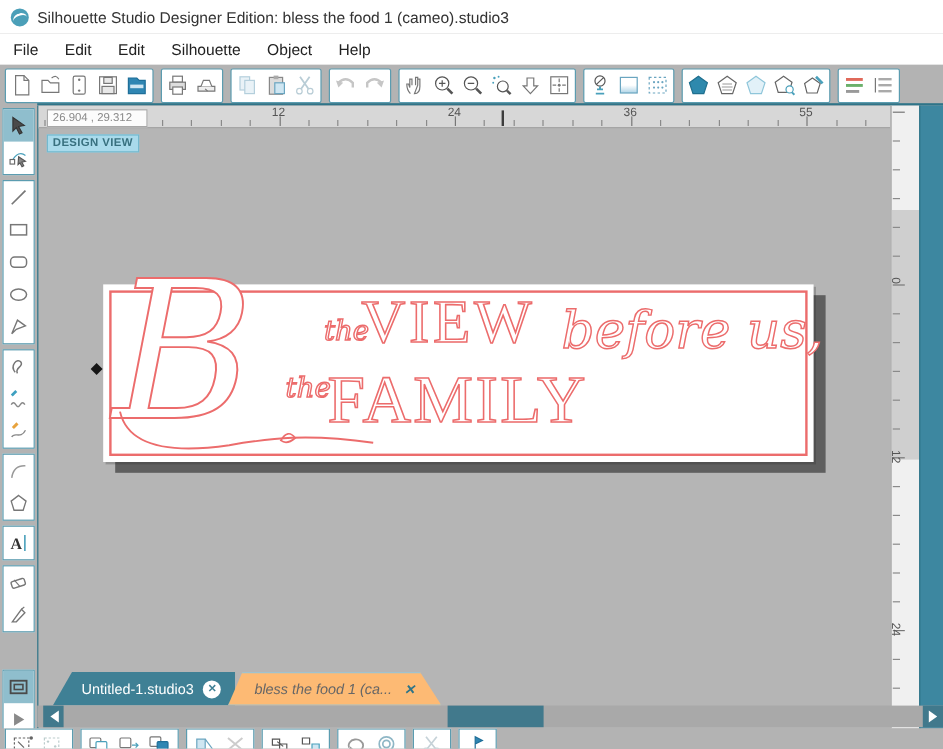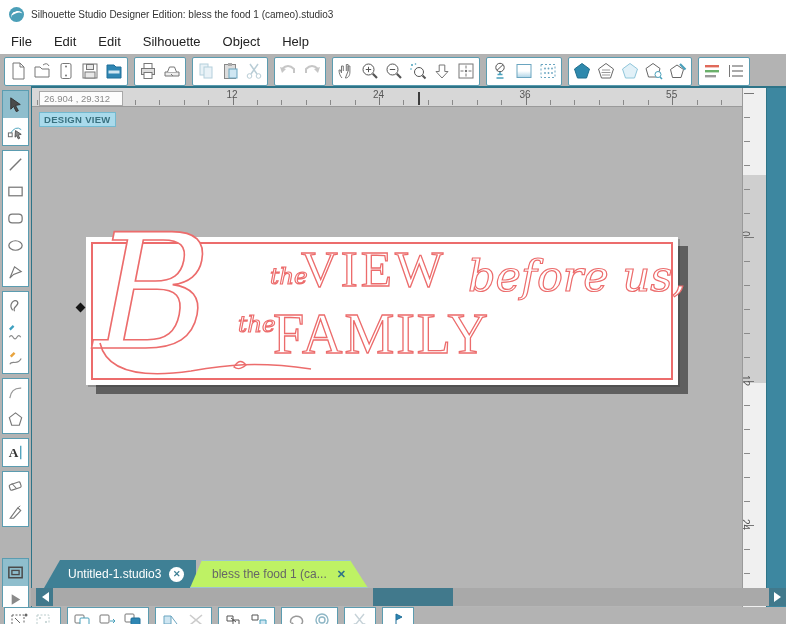--- a/index.html
+++ b/index.html
@@ -4,21 +4,21 @@
 <style>
   html,body{margin:0;padding:0;}
   body{width:786px;height:624px;overflow:hidden;position:relative;background:#b3b3b3;
        font-family:"Liberation Sans",sans-serif;-webkit-font-smoothing:antialiased;}
   .abs{position:absolute;}
   
   .titlebar{left:0;top:0;width:786px;height:28px;background:#fff;display:flex;align-items:center;}
   .logo{width:15px;height:15px;border-radius:50%;background:#4b9fb8;margin:0 7px 0 9px;position:relative;overflow:hidden;}
   .logo::after{content:"";position:absolute;left:2px;top:4px;width:12px;height:8px;
     border-top:2px solid #fff;border-radius:60% 60% 0 0;transform:rotate(-18deg);}
-  .wtitle{font-size:10px;color:#333;}
+  .wtitle{font-size:13px;color:#333;}
   .menubar{left:0;top:28px;width:786px;height:26px;background:#fff;display:flex;align-items:center;}
   .menu-item{font-size:13px;color:#222;padding:4px 11px;cursor:default;}
   
   .toolbar{left:0;top:54px;width:786px;height:34px;background:#b3b3b3;display:flex;align-items:center;gap:6px;padding-left:4px;box-sizing:border-box;}
   .tgroup{background:#fff;border:1px solid #5b9cb0;border-radius:2px;height:27px;display:flex;align-items:center;padding:0 2px;gap:2px;flex:none;}
   .ticon{width:22px;height:24px;display:flex;align-items:center;justify-content:center;flex:none;}
   
   .sidebar{left:0;top:88px;width:31px;height:519px;background:#b3b3b3;}
   .sgroup{background:#fff;border:1px solid #5b9cb0;width:25px;margin:0 auto;}
   .stool{width:25px;height:27px;display:flex;align-items:center;justify-content:center;}
@@ -60,22 +60,22 @@
   .vtick{position:absolute;left:1px;width:6px;height:1px;background:#8a8a8a;}
   .vtick.major{width:10px;background:#777;}
   .vlabel{position:absolute;left:8px;font-size:10px;color:#555;transform:rotate(90deg);transform-origin:left top;}
   .tealstrip{left:766px;top:88px;width:20px;height:519px;background:#3d87a0;border-left:1px solid #2e7488;box-sizing:border-box;}
   
   .tab{height:28px;top:560px;display:flex;align-items:center;font-size:12px;}
   .tab1{left:44px;width:152px;background:#3f8095;color:#fff;clip-path:polygon(16px 0,100% 0,100% 100%,0 100%);
         padding-left:24px;box-sizing:border-box;z-index:1;}
   .tab1 .closewrap{width:15px;height:15px;border-radius:50%;background:#fff;color:#3f8095;font-size:9px;font-weight:bold;
         display:flex;align-items:center;justify-content:center;margin-left:8px;}
-  .tab2{left:190px;width:178px;background:#bef264;color:#666;clip-path:polygon(12px 0,calc(100% - 18px) 0,100% 100%,0 100%);
-        padding-left:22px;box-sizing:border-box;z-index:2;box-shadow:0 0 0 1px #9fc3cf inset;}
+  .tab2{left:190px;width:178px;background:#fdba74;color:#666;clip-path:polygon(12px 0,calc(100% - 18px) 0,100% 100%,0 100%);
+        padding-left:22px;box-sizing:border-box;z-index:2;box-shadow:0 0 0 1px #9fc3cf inset;font-style:italic;}
   .tab2 .close2{color:#2e7488;font-weight:bold;font-size:11px;margin-left:10px;}
   
   .hscroll{left:31px;top:588px;width:755px;height:18px;background:#a9a9a9;}
   .sc-btn{position:absolute;top:0;width:17px;height:18px;background:#41798c;display:flex;align-items:center;justify-content:center;}
   .sc-left{left:5px;} .sc-right{right:0;}
   .tri-l{width:0;height:0;border:5px solid transparent;border-right:7px solid #fff;margin-right:4px;}
   .tri-r{width:0;height:0;border:5px solid transparent;border-left:7px solid #fff;margin-left:4px;}
   .sc-thumb{position:absolute;left:342px;top:0;width:80px;height:18px;background:#41798c;}
   
   .btoolbar{left:0;top:607px;width:786px;height:17px;background:#b3b3b3;display:flex;gap:6px;padding-left:4px;overflow:hidden;}

